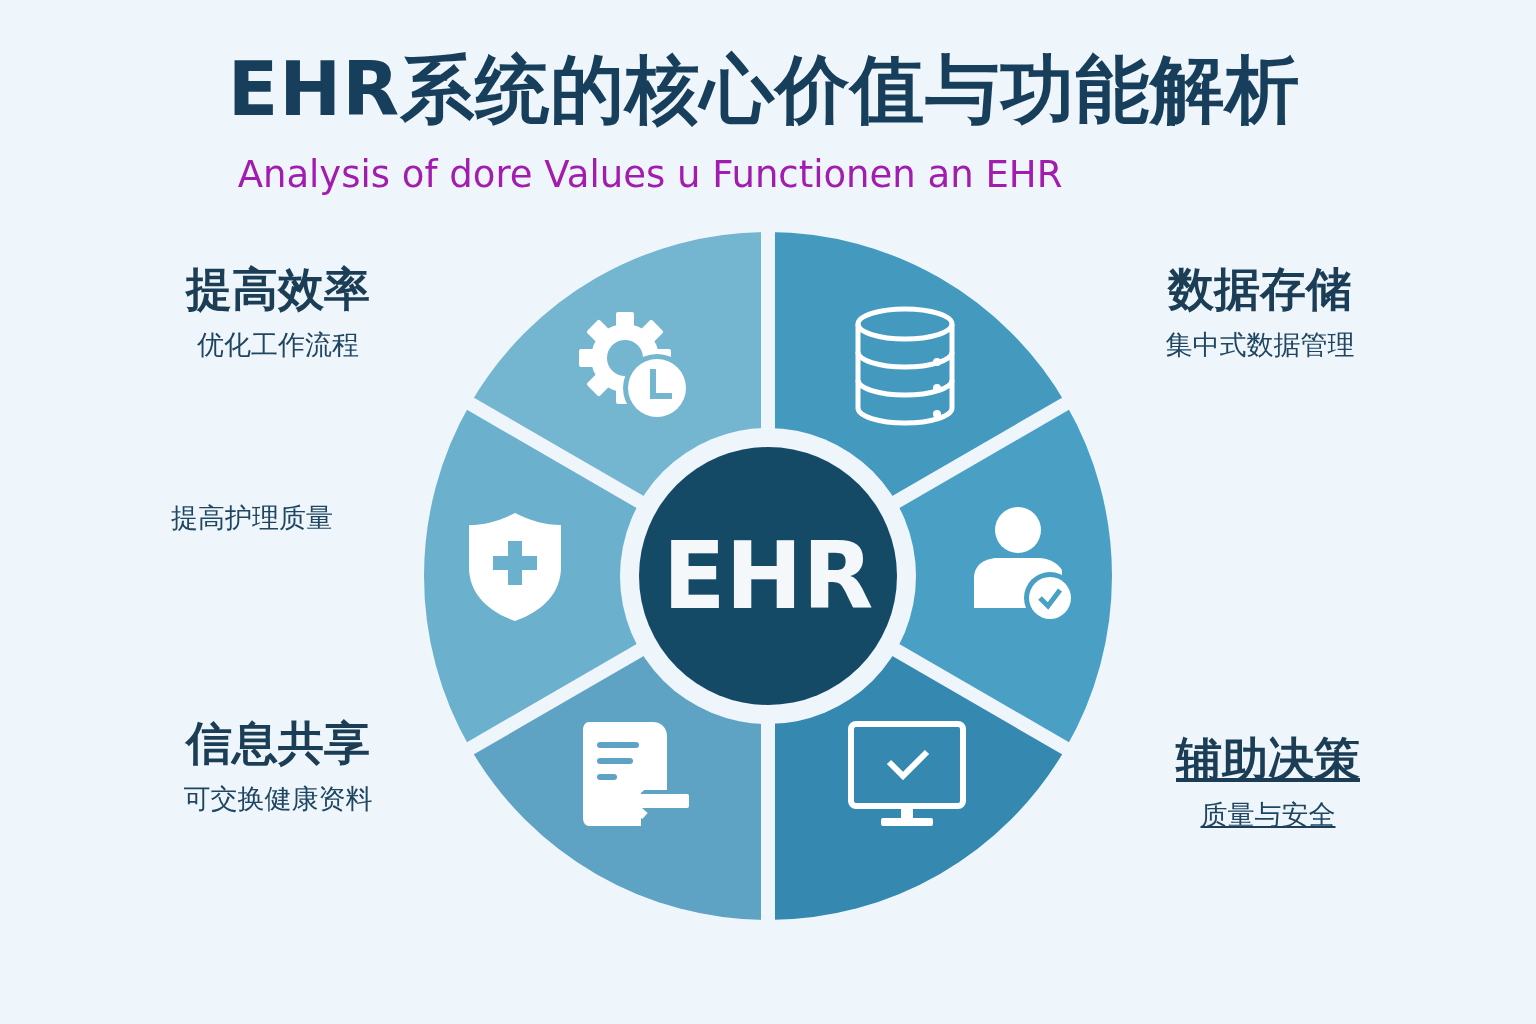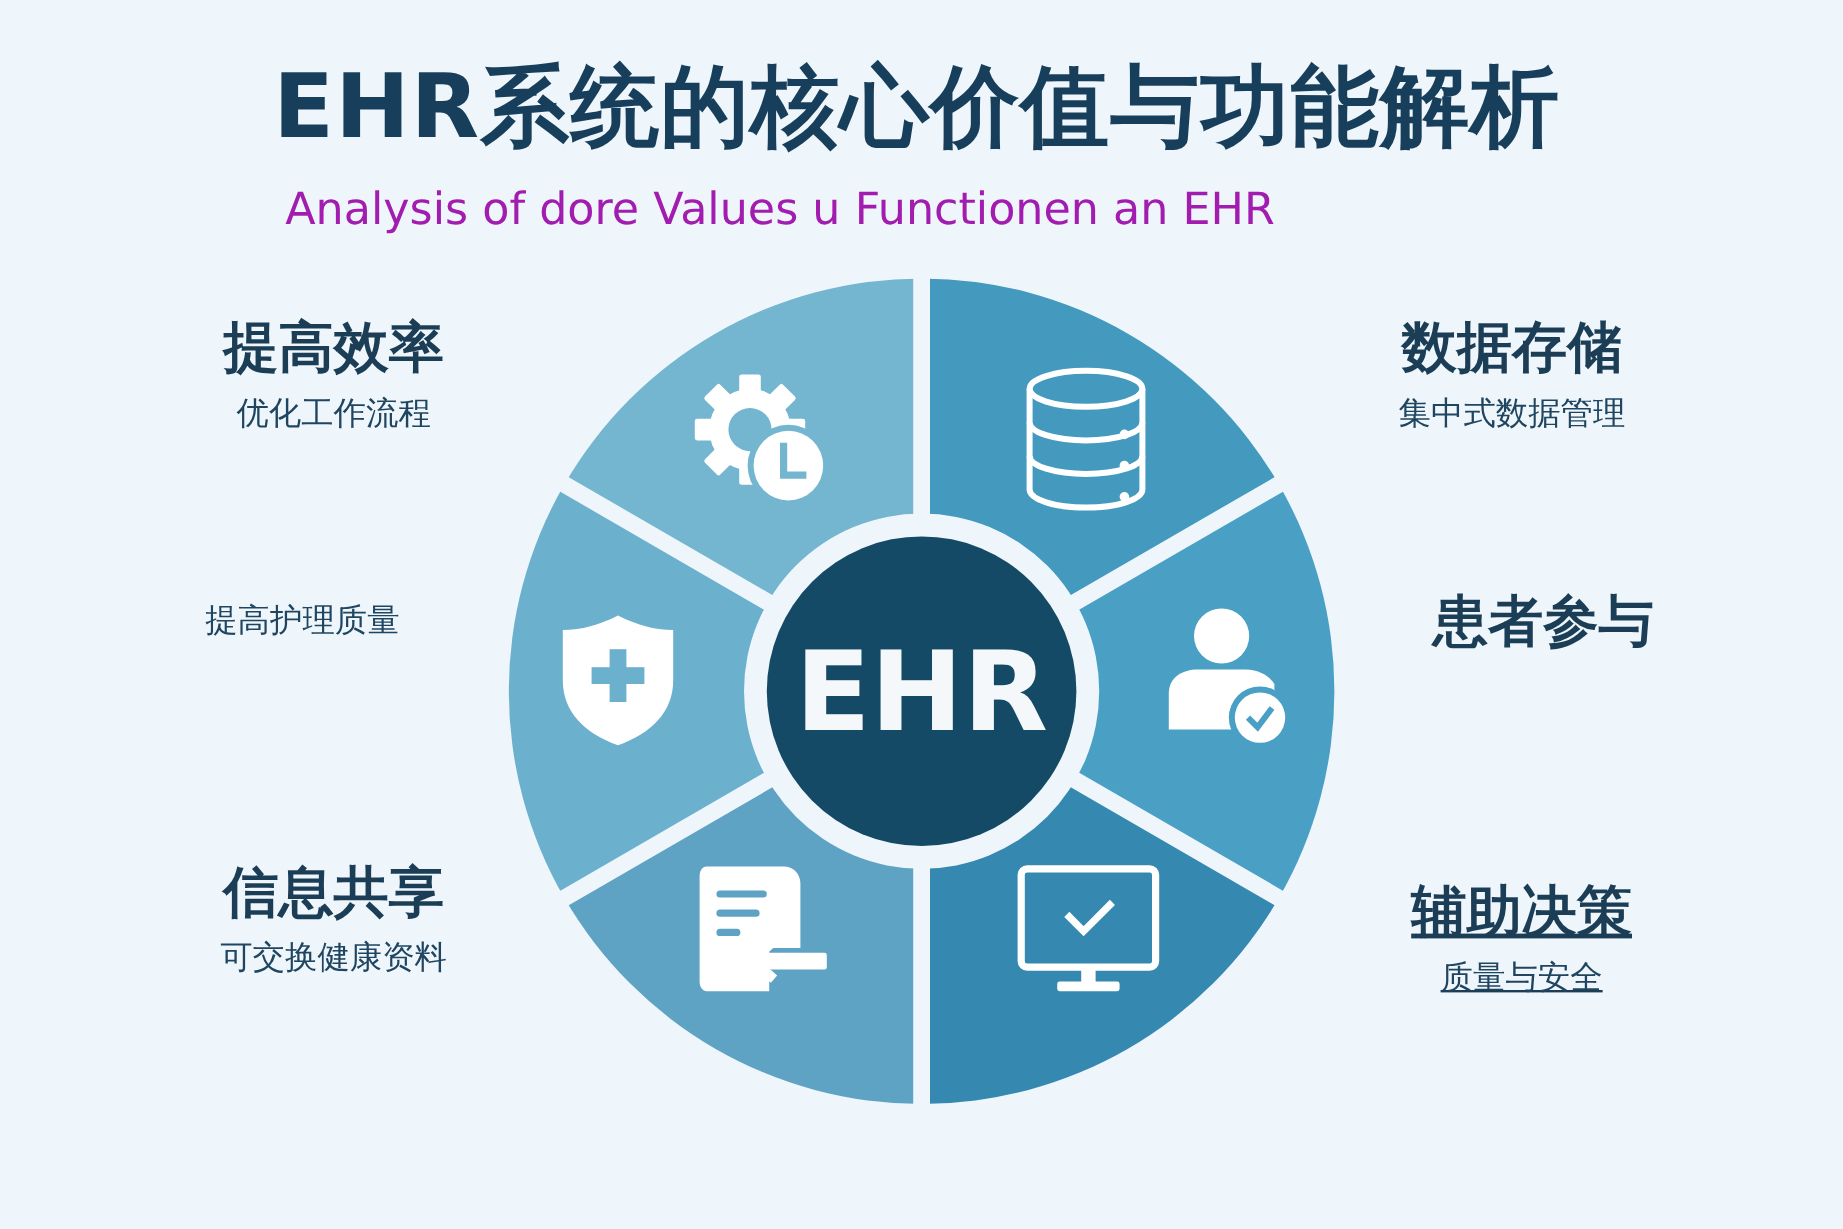--- a/index.html
+++ b/index.html
@@ -47,21 +47,20 @@
 <div class="label" style="left:108px; top:716px;">
   <div class="head">信息共享</div>
   <div class="desc">可交换健康资料</div>
 </div>
 
 <div class="label" style="left:1090px; top:262px;">
   <div class="head">数据存储</div>
   <div class="desc">集中式数据管理</div>
 </div>
 <div class="label" style="left:1096px; top:490px; width:380px;">
-  <div class="head">患者参与</div>
 </div>
 <div class="label" style="left:1098px; top:732px;text-decoration:underline;">
   <div class="head">辅助决策</div>
   <div class="desc">质量与安全</div>
 </div>
 
 <svg class="wheel" width="1536" height="1024" viewBox="0 0 1536 1024">
 
   <g>
     <path fill="#74b5d0" d="M768,576 L768,232 A344,344 0 0,0 470.1,404 Z"></path>

